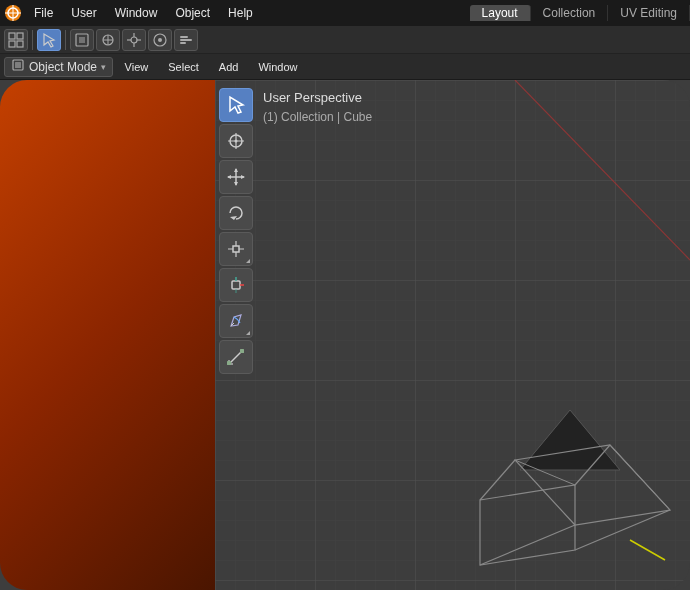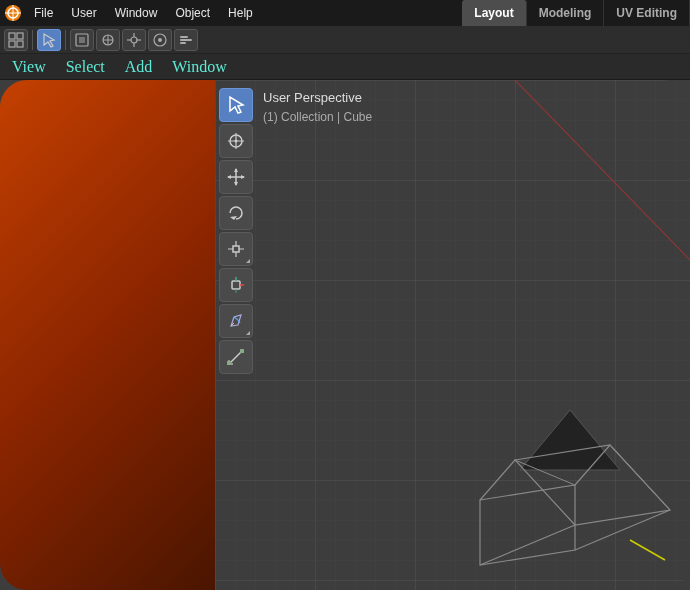--- a/index.html
+++ b/index.html
@@ -44,28 +44,27 @@
       border-radius: 3px;
     }
     .workspace-tabs {
       display: flex;
       align-items: center;
       margin-left: auto;
       height: 26px;
     }
     .workspace-tab {
       padding: 2px 12px;
-      height: 26px;
+      height: 16px;
       display: flex;
       align-items: center;
       color: #aaa;
       cursor: pointer;
       font-size: 12px;
       border-right: 1px solid #333;
-      font-weight: bold;
     }
     .workspace-tab.active {
       background: #4d4d4d;
       color: #fff;
       border-radius: 3px 3px 0 0;
     }
 
     
     .toolbar-row {
       display: flex;
@@ -123,25 +122,24 @@
       color: #ddd;
       font-size: 12px;
       gap: 4px;
       height: 20px;
     }
     .header-btn {
       padding: 1px 8px;
       height: 20px;
       display: flex;
       align-items: center;
-      color: #5eead4;
-      cursor: pointer;
-      font-size: 16px;
+      color: #e5e5e5;
+      cursor: pointer;
+      font-size: 11px;
       border-radius: 3px;
-      font-family: Liberation Serif, serif;
     }
 
     
     .main-content {
       display: flex;
       flex: 1;
       overflow: hidden;
       border-radius: 27px;
     }
 
@@ -248,21 +246,21 @@
   </div>
   <div class="menu-items">
     <div class="menu-item">File</div>
     <div class="menu-item">User</div>
     <div class="menu-item">Window</div>
     <div class="menu-item">Object</div>
     <div class="menu-item">Help</div>
   </div>
   <div class="workspace-tabs">
     <div class="workspace-tab active">Layout</div>
-    <div class="workspace-tab">Modeling</div>
+    <div class="workspace-tab">Collection</div>
     <div class="workspace-tab">UV Editing</div>
   </div>
 </div>
 
 <div class="toolbar-row">
   <div class="toolbar-btn">
     <svg width="16" height="16" viewBox="0 0 16 16">
       <rect x="1" y="1" width="6" height="6" fill="none" stroke="#aaa" stroke-width="1.2"></rect>
       <rect x="9" y="1" width="6" height="6" fill="none" stroke="#aaa" stroke-width="1.2"></rect>
       <rect x="1" y="9" width="6" height="6" fill="none" stroke="#aaa" stroke-width="1.2"></rect>
@@ -313,20 +311,30 @@
       <svg width="16" height="16" viewBox="0 0 16 16">
         <rect x="2" y="4" width="8" height="2" fill="#aaa" rx="1"></rect>
         <rect x="2" y="7" width="12" height="2" fill="#aaa" rx="1"></rect>
         <rect x="2" y="10" width="6" height="2" fill="#aaa" rx="1"></rect>
       </svg>
     </div>
   </div>
 </div>
 
 <div class="header-row">
+  <div class="header-dropdown">
+    <span>
+      <svg width="14" height="14" viewBox="0 0 14 14">
+        <rect x="2" y="2" width="10" height="10" fill="none" stroke="#aaa" stroke-width="1.2" rx="1"></rect>
+        <rect x="4" y="4" width="6" height="6" fill="#aaa" opacity="0.6" rx="0.5"></rect>
+      </svg>
+    </span>
+    <span>Object Mode</span>
+    <span class="chevron">▾</span>
+  </div>
   <div class="header-btn">View</div>
   <div class="header-btn">Select</div>
   <div class="header-btn">Add</div>
   <div class="header-btn">Window</div>
 </div>
 
 <div class="main-content">
 
   <div class="left-panel"></div>
 

